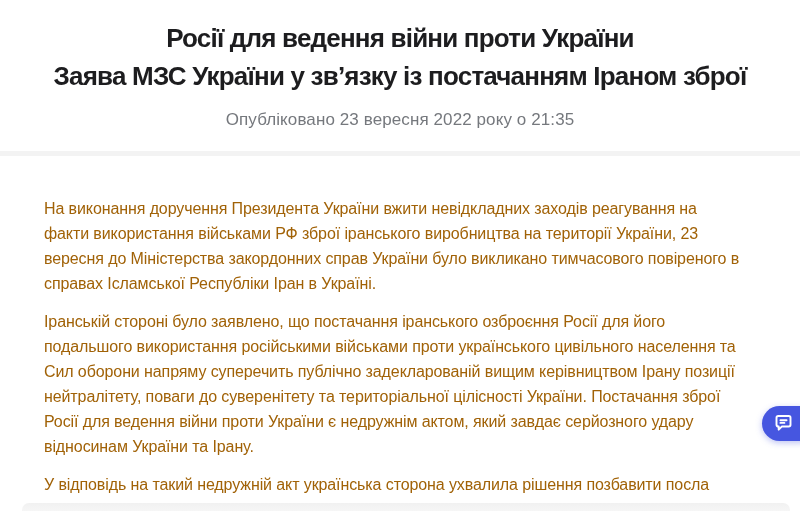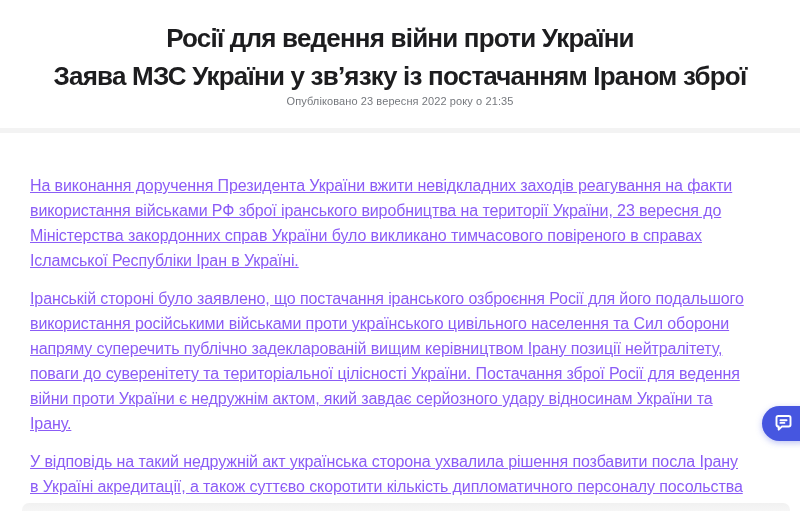--- a/index.html
+++ b/index.html
@@ -16,43 +16,43 @@
     text-align: center;
     font-size: 26px;
     font-weight: 700;
     line-height: 38px;
     letter-spacing: -0.8px;
     color: #1d1d1f;
   }
   .title-line { display: block; white-space: nowrap; }
 
   .published {
+    margin-top: 15px;
     text-align: center;
-    font-size: 11px;
+    font-size: 17px;
     letter-spacing: 0.1px;
     color: #75787d;
   }
 
   .section-divider {
     margin-top: 21px;
     width: 100%;
     height: 5px;
     background: #f3f3f3;
   }
 
   .article-body {
     padding: 40px 54px 0 30px;
   }
   .article-body p {
     font-size: 16px;
     line-height: 25px;
     letter-spacing: -0.1px;
-    color: #8b5cf6;
-    margin: 0 0 13px 0;
-    text-decoration: underline;
+    color: #a16207;
+    margin: 0 0 13px 14px;
   }
 
   .bottom-band {
     position: absolute;
     top: 503px; left: 22px; right: 10px;
     height: 14px;
     background: linear-gradient(to bottom, #f1f1f1, #fafafa);
     border-radius: 7px;
   }
 

